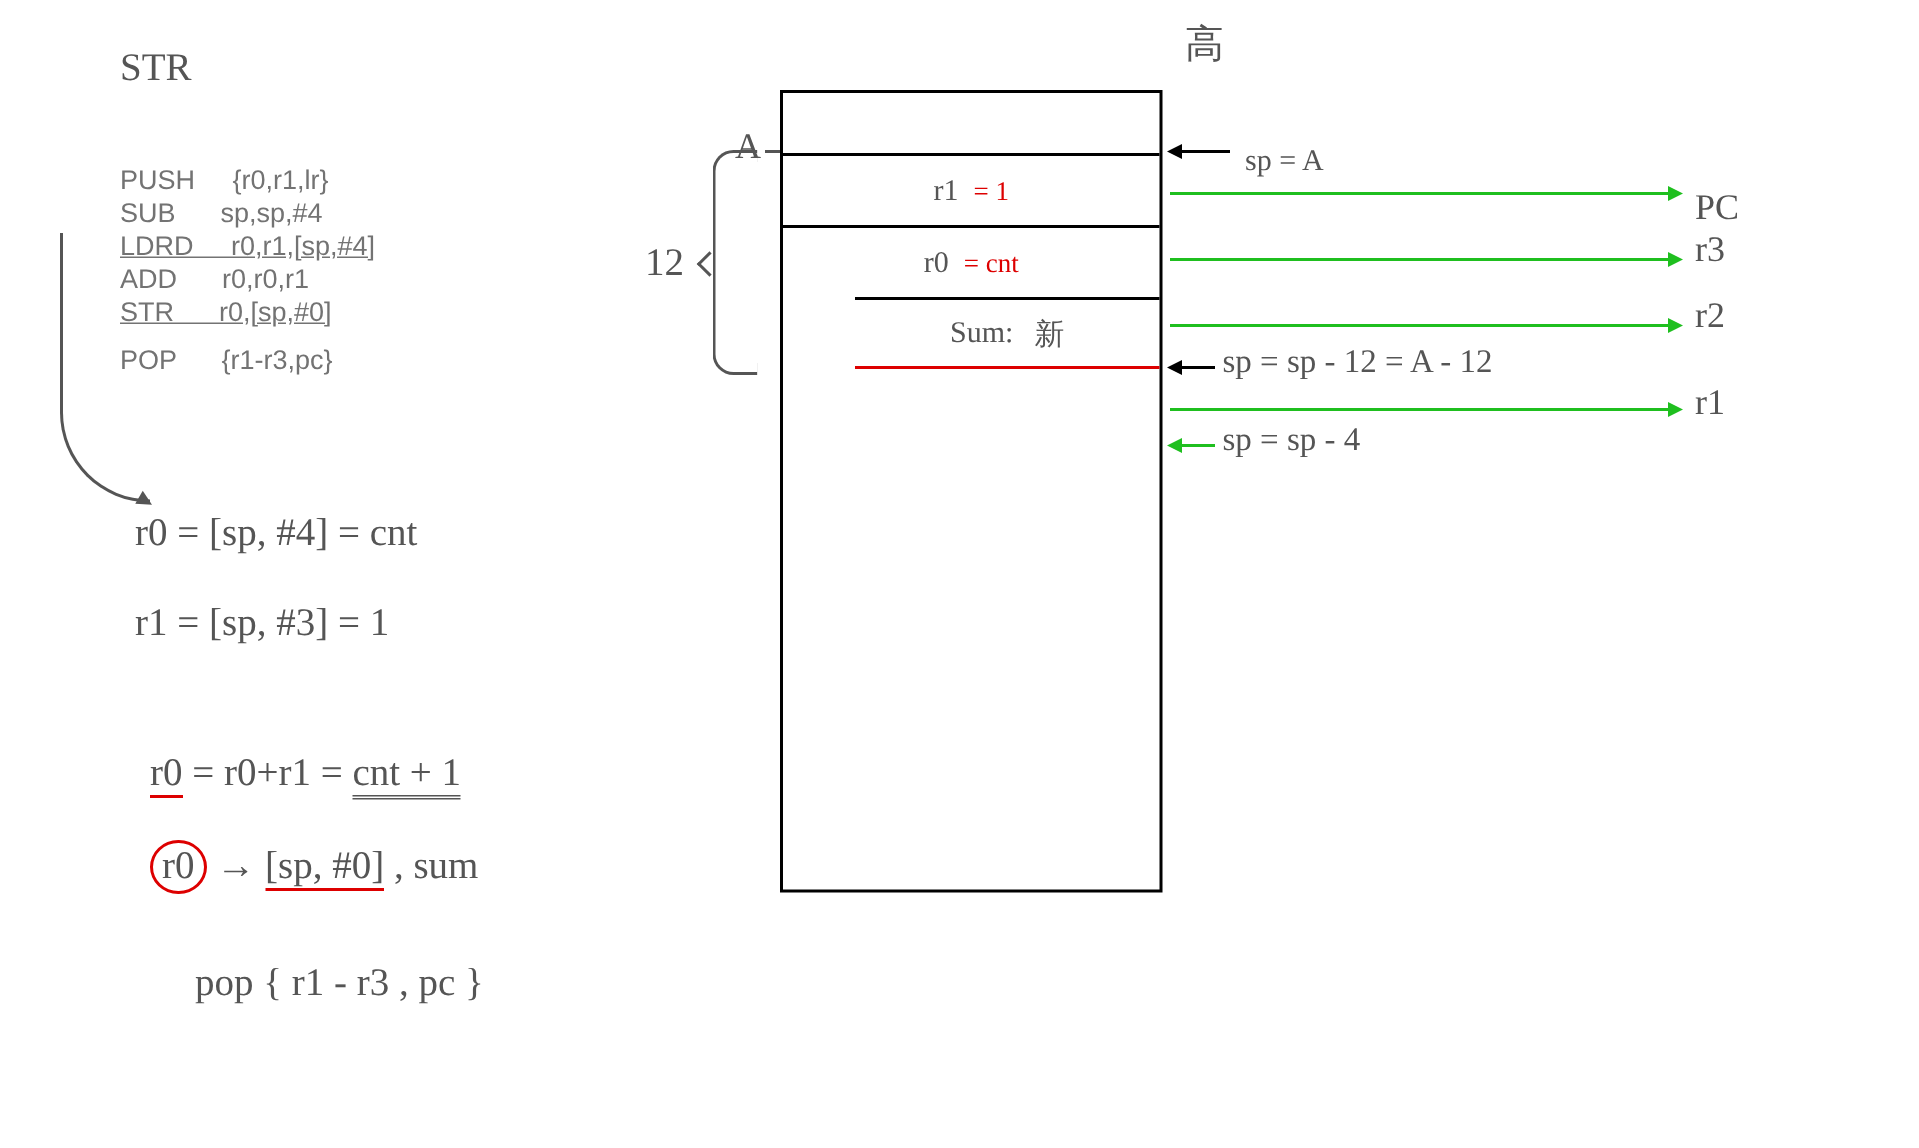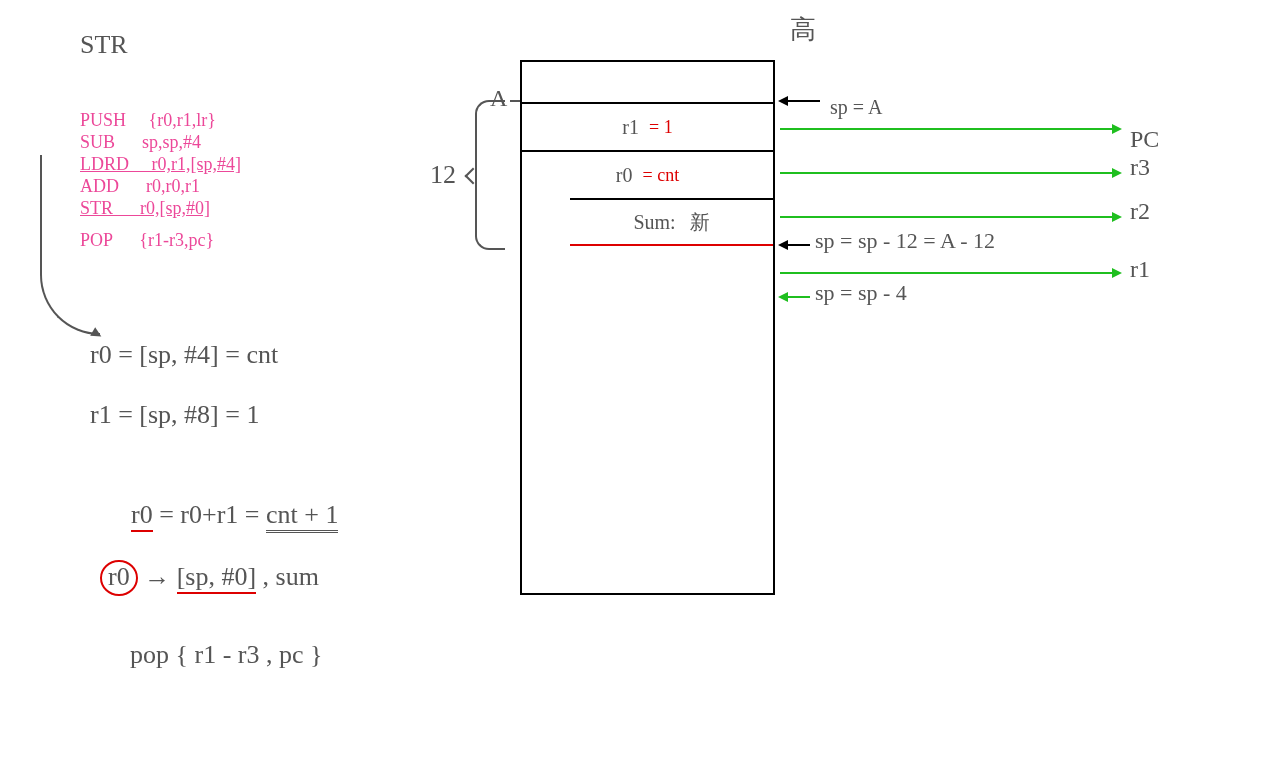--- a/index.html
+++ b/index.html
@@ -10,22 +10,22 @@
     background: #fff;
     font-family: "Segoe UI", Arial, sans-serif;
     position: relative;
     overflow: hidden;
   }
   .hand {
     font-family: "Comic Sans MS", "Segoe Script", cursive;
     color: #555;
   }
   .mono {
-    font-family: Liberation Serif, serif;
-    color: #ec4899;
+    font-family: Liberation Sans, sans-serif;
+    color: #737373;
     font-size: 18px;
     white-space: pre;
   }
   .red { color: #d00; }
   .abs { position: absolute; }
 
   
   .stackbox {
     position: absolute;
     left: 520px;
@@ -207,23 +207,23 @@
 <div class="abs hand" style="left:1130px; top:256px; font-size:24px;">r1</div>
 
 <div class="greenarrow-l" style="left:780px; top:296px; width:30px;"></div>
 <div class="abs hand" style="left:815px; top:280px; font-size:22px;">sp = sp - 4</div>
 
 <div class="abs hand" style="left:90px; top:340px; font-size:26px;">
   <span>r0 = [sp, #4] =</span>
   <span>cnt</span>
 </div>
 
-<div class="abs hand" style="left:90px; top:400px; font-size:26px;">r1 = [sp, #8] = 1</div>
-
-<div class="abs hand" style="left:100px; top:500px; font-size:26px;margin-left:31px;">
+<div class="abs hand" style="left:90px; top:400px; font-size:26px;">r1 = [sp, #3] = 1</div>
+
+<div class="abs hand" style="left:100px; top:500px; font-size:26px;">
   <span class="dblunder redund">r0</span>
   <span> = r0+r1 = </span>
   <span class="dblunder">cnt + 1</span>
 </div>
 
 <div class="abs hand" style="left:100px; top:560px; font-size:26px;">
   <span class="redcircle">r0</span>
   <span> → </span>
   <span class="redund">[sp, #0]</span>
   <span> , sum</span>

